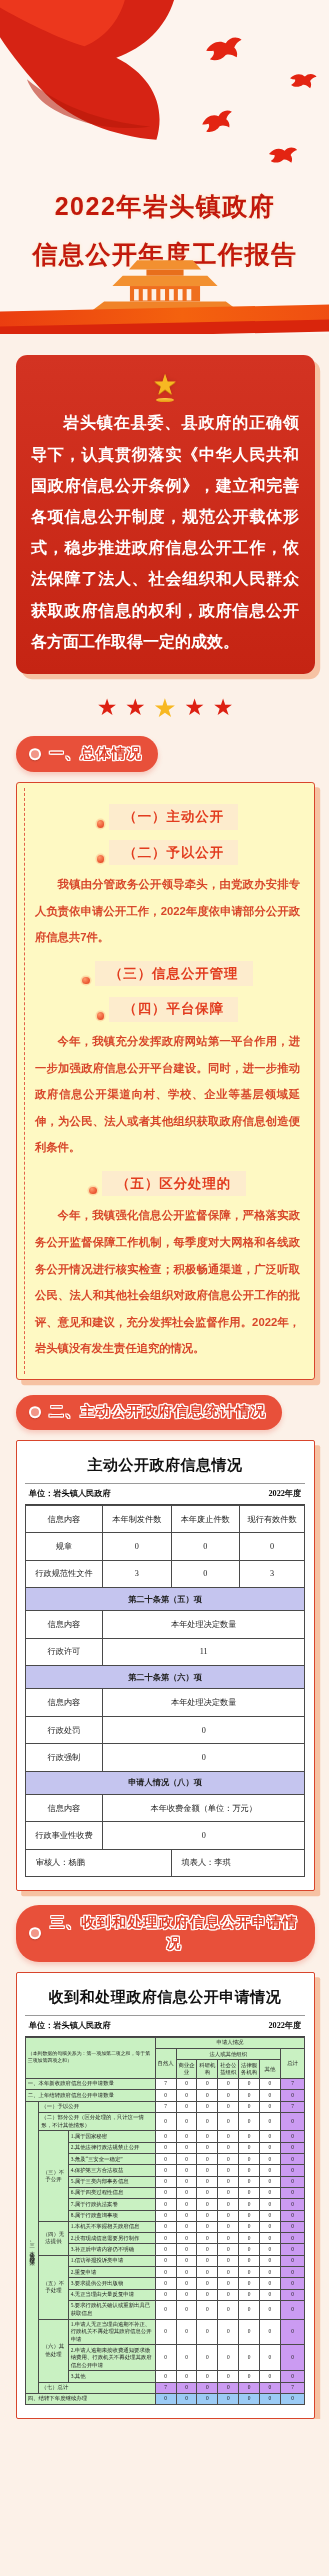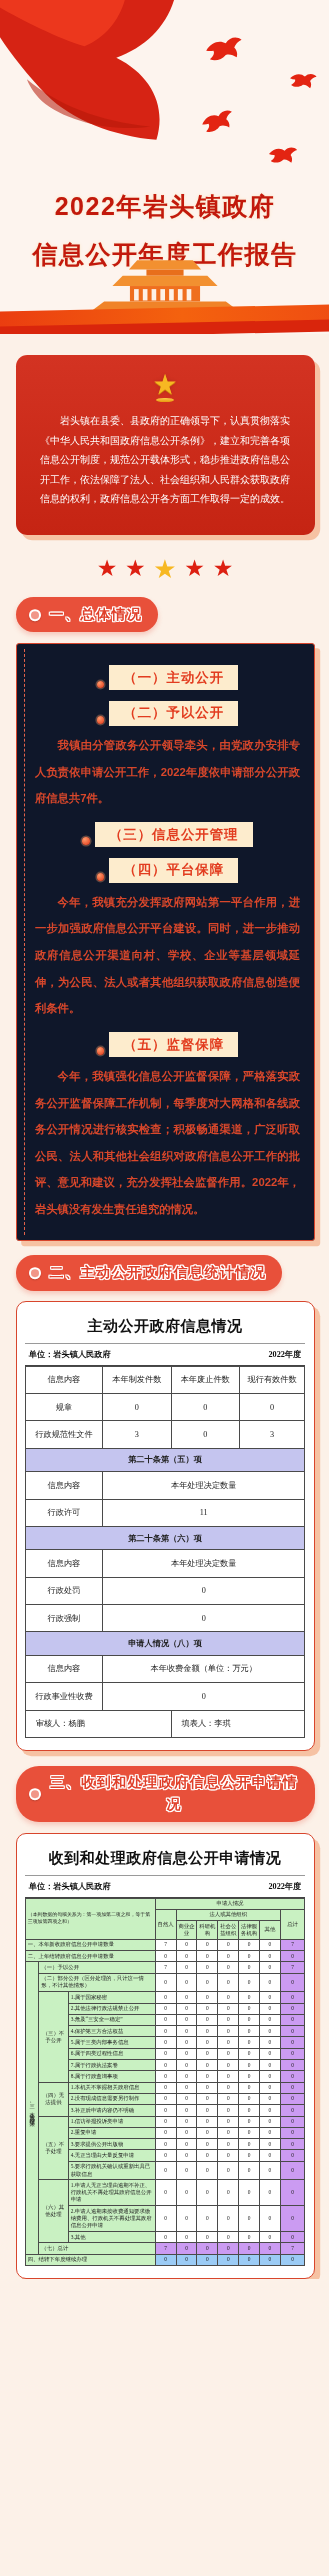--- a/index.html
+++ b/index.html
@@ -20,45 +20,45 @@
   .gate{position:absolute;bottom:21.6px;left:50%;transform:translateX(-50%);}
   .strip{position:absolute;left:-7.2px;right:-7.2px;}
   .strip1{bottom:8.8px;height:17.5px;background:linear-gradient(90deg,#ea3c10,#f4620e 55%,#ef4d12);transform:rotate(-1.2deg);}
   .strip2{bottom:-1px;height:12.4px;background:#d9250c;transform:rotate(-1.2deg);}
 
   
   .intro-card{margin:20.6px 15.5px 0;background:linear-gradient(180deg,#d33322,#c52413);border-radius:11.3px;box-shadow:5.2px 5.2px 0 rgba(244,186,150,.85);padding:16.5px 15.5px 17.5px;}
   .gold-star{display:flex;flex-direction:column;align-items:center;margin-bottom:5.2px;}
   .star-glyph{font-size:28px;line-height:1;color:#f7b822;text-shadow:0 1px 0 #cf8d0d,0 0 4.1px rgba(0,0,0,.15);}
   .star-base{width:18.5px;height:4.6px;border-radius:50%;background:linear-gradient(180deg,#fccb4a,#e8990f);margin-top:-1.5px;}
-  .intro-text{color:#fff;font-size:10px;font-weight:400;line-height:1.95;text-align:justify;text-indent:2em;margin:9px;}
+  .intro-text{color:#fff;font-size:16px;font-weight:700;line-height:1.95;text-align:justify;text-indent:2em;margin:0;}
 
   
   .stars{display:flex;justify-content:center;align-items:center;gap:7.7px;margin:20.6px 0 15.5px;}
   .stars span{font-size:23px;line-height:1;}
   .s-red{color:#dd2012;}
   .s-gold{color:#f7b822;font-size:26px !important;}
 
   
   .pill{position:relative;background:#e8503a;border-radius:23px;padding:6.7px 15.5px 6.7px 34px;width:fit-content;max-width:268px;margin:14.4px 15.5px 10.3px;box-shadow:0 3.1px 5.2px rgba(232,80,58,.25);}
   .pill.wide{margin-left:15.5px;margin-right:15.5px;max-width:none;width:auto;}
   .pill-dot{position:absolute;left:13.4px;top:50%;transform:translateY(-50%);width:7.7px;height:7.7px;border:2.1px solid #fff;border-radius:50%;background:rgba(255,255,255,.4);box-shadow:0 1px 1.5px rgba(0,0,0,.18);}
   .pill-txt{display:block;text-align:center;font-size:14px;font-weight:900;color:#e0402b;letter-spacing:1.5px;line-height:1.55;
     text-shadow:-1px -1px 0 #fff,1px -1px 0 #fff,-1px 1px 0 #fff,1px 1px 0 #fff,-1px 0 0 #fff,1px 0 0 #fff,0 -1px 0 #fff,0 1px 0 #fff;}
 
   
-  .box{position:relative;margin:0 15.5px;background:#0f172a;border:1px solid #d8452c;border-radius:3.1px;box-shadow:5.2px 5.2px 0 rgba(244,186,150,.85);padding:11.3px 13.4px 10.3px 18.5px;}
+  .box{position:relative;margin:0 15.5px;background:#fef9c3;border:1px solid #d8452c;border-radius:3.1px;box-shadow:5.2px 5.2px 0 rgba(244,186,150,.85);padding:11.3px 13.4px 10.3px 18.5px;}
   .box::before{content:"";position:absolute;left:7.2px;top:5.2px;bottom:5.2px;border-left:1px dashed #e2634a;}
   .sub{display:flex;justify-content:center;align-items:flex-end;gap:4.6px;margin:10.3px 0 6.2px;}
   .sub-dot{width:7.7px;height:7.7px;border-radius:50%;background:radial-gradient(circle at 35% 30%,#ff9a6a,#e03617);margin-bottom:2.1px;box-shadow:0 0 0 1.5px rgba(250,160,110,.35);}
   .sub-txt{background:#fdeccd;color:#e23c1f;font-size:13.4px;font-weight:900;padding:3.6px 14.4px;letter-spacing:1px;}
   .para{color:#d8472b;font-size:11.3px;font-weight:700;line-height:2.35;text-align:justify;text-indent:2em;margin:3.1px 0 7.2px;}
 
   
-  .card{margin:0 15.5px;background:#fff;border:1px solid #d8452c;border-radius:10px;box-shadow:5.2px 5.2px 0 rgba(244,186,150,.85);padding:13.4px 8.2px 12.4px;}
+  .card{margin:0 15.5px;background:#fff;border:1px solid #d8452c;border-radius:2px;box-shadow:5.2px 5.2px 0 rgba(244,186,150,.85);padding:13.4px 8.2px 12.4px;}
   .tbl-title{font-family:"Liberation Serif","DejaVu Serif",serif;font-weight:900;font-size:15px;color:#111;text-align:center;margin:2.1px 0 7.2px;letter-spacing:0.5px;}
   .unit-row{display:flex;align-items:center;font-family:"Liberation Serif","DejaVu Serif",serif;font-size:8.2px;font-weight:700;color:#111;border-top:0.5px solid #9a9a9a;border-bottom:0.5px solid #444;padding:4.6px 4.1px;}
   .unit-row .grow{flex:1;}
   .twrap table{width:100%;border-collapse:collapse;table-layout:fixed;}
   .twrap td{border:0.5px solid #4a4a4a;font-family:"Liberation Serif","DejaVu Serif",serif;color:#222;text-align:center;vertical-align:middle;word-break:break-all;}
   
   .t1 td{font-size:8.2px;padding:7.7px 2.6px;}
   .t1 .band{background:#c5c5ef;font-weight:700;padding:5.7px 2.1px;}
   .t1 .audit{text-align:left;padding-left:10px;}
   
@@ -148,21 +148,21 @@
         <span class="sub-dot"></span>
         <span class="sub-txt">（三）信息公开管理</span>
       </div>
     <div class="sub">
         <span class="sub-dot"></span>
         <span class="sub-txt">（四）平台保障</span>
       </div>
     <p class="para">今年，我镇充分发挥政府网站第一平台作用，进一步加强政府信息公开平台建设。同时，进一步推动政府信息公开渠道向村、学校、企业等基层领域延伸，为公民、法人或者其他组织获取政府信息创造便利条件。</p>
     <div class="sub">
         <span class="sub-dot"></span>
-        <span class="sub-txt">（五）监督保障</span>
+        <span class="sub-txt">（五）区分处理的</span>
       </div>
     <p class="para">今年，我镇强化信息公开监督保障，严格落实政务公开监督保障工作机制，每季度对大网格和各线政务公开情况进行核实检查；积极畅通渠道，广泛听取公民、法人和其他社会组织对政府信息公开工作的批评、意见和建议，充分发挥社会监督作用。2022年，岩头镇没有发生责任追究的情况。</p>
   </section>
 
   <div class="pill">
     <span class="pill-dot"></span>
     <span class="pill-txt">二、主动公开政府信息统计情况</span>
   </div>
   <section class="card">
     <h2 class="tbl-title">主动公开政府信息情况</h2>

